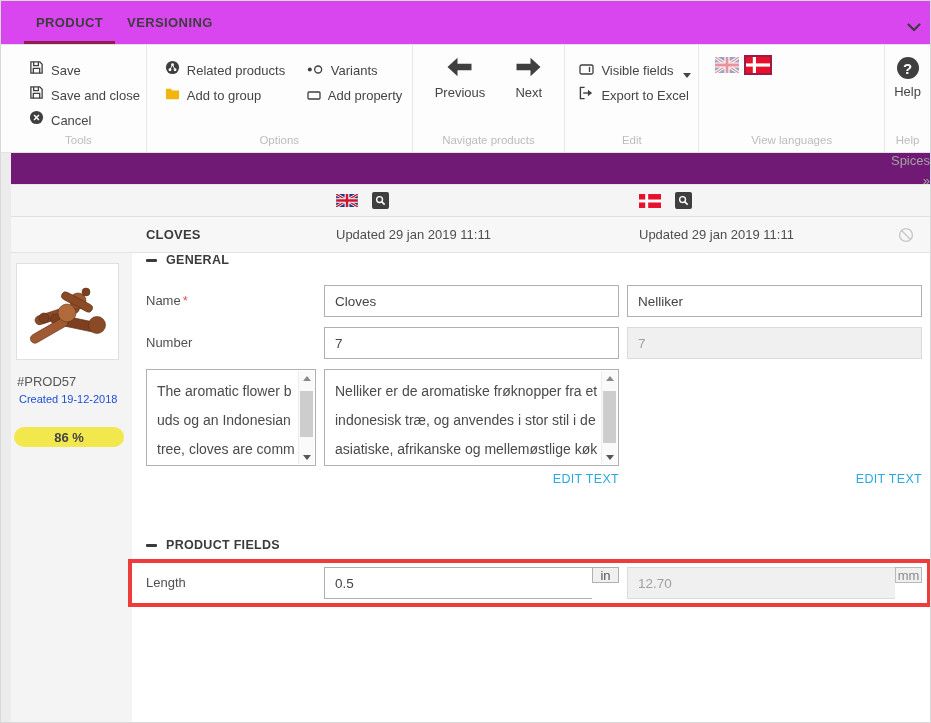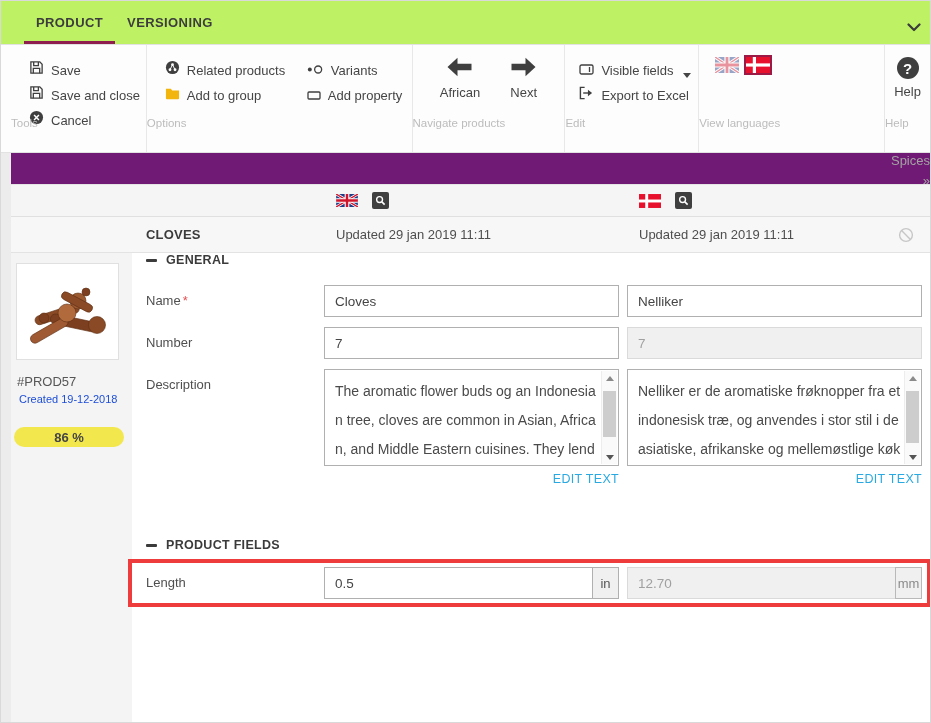--- a/index.html
+++ b/index.html
@@ -1,28 +1,28 @@
 <!DOCTYPE html>
 <html><head>
 <meta charset="utf-8">
 <style>
   * { margin:0; padding:0; box-sizing:border-box; }
   body { background:#e9e9e9; font-family:"Liberation Sans", sans-serif; }
   .page { width:931px; height:723px; background:#ececec; position:relative; overflow:hidden; border:1px solid #d9d9d9; }
 
   
-  .tabbar { height:44px; background:#bef264; border-bottom:1px solid #e2e2e2; display:flex; padding-left:23px; position:relative; }
+  .tabbar { height:44px; background:#d946ef; border-bottom:1px solid #e2e2e2; display:flex; padding-left:23px; position:relative; }
   .tab { font-size:13px; font-weight:700; letter-spacing:.4px; color:#3d3d3d; padding:14px 12px 9px 12px; cursor:pointer; border-bottom:3px solid transparent; }
   .tab.active { border-bottom-color:#8e1e4e; }
   .ribbon-chevron { position:absolute; right:9px; top:17px; cursor:pointer; }
 
   
   .ribbon { height:108px; background:#fdfdfd; border-bottom:1px solid #e2e2e2; display:flex; padding-left:10px; }
   .rgroup { position:relative; border-right:1px solid #e8e8e8; padding-top:8px; }
-  .rgroup-label { position:absolute; bottom:23px; left:0; right:0; font-size:11.5px; color:#bcbcbc; }
+  .rgroup-label { position:absolute; bottom:6px; left:0; right:0; text-align:center; font-size:11.5px; color:#bcbcbc; }
   .rbtn { display:flex; align-items:flex-end; gap:7px; height:25px; font-size:13px; color:#454545; cursor:pointer; white-space:nowrap; }
   .g-tools { width:136px; } .g-tools .rbtn { padding-left:18px; }
   .g-options { width:266px; display:flex; }
   .opt-col1 { width:160px; padding-left:18px; }
   .opt-col2 { padding-left:0; }
   .g-nav { width:153px; }
   .navbtns { display:flex; justify-content:center; gap:30px; padding-top:4px; }
   .navbtn { display:flex; flex-direction:column; align-items:center; gap:5px; font-size:13px; color:#454545; cursor:pointer; }
   .g-edit { width:134px; } .g-edit .rbtn { padding-left:14px; }
   .g-lang { width:186px; } .langflags { display:flex; gap:7px; padding:4px 0 0 16px; }
@@ -77,21 +77,21 @@
   .tri-dn { width:0; height:0; border-left:4px solid transparent; border-right:4px solid transparent; border-top:5px solid #555; }
   .sb-thumb { position:absolute; left:1px; right:1px; top:20px; height:46px; background:#cdcdcd; cursor:grab; }
 
   .row-edittext { margin-top:6px; }
   .edit-link { text-align:right; font-size:12.5px; letter-spacing:.3px; color:#29a9e1; cursor:pointer; }
 
   .length-wrap { position:relative; margin-top:7px; padding:8px 0; }
   .red-box { position:absolute; top:0; bottom:0; left:-18px; right:-9px; border:4px solid #ee3b3b; pointer-events:none; }
   .unitwrap { display:flex; }
   .unitwrap .tin { flex:1; min-width:0; border-right:none; }
-  .unit { width:27px; height:32px; background:#f0f0f0; border:1px solid #b0b0b0; font-size:13px; color:#555; display:flex; align-items:center; justify-content:center; }
+  .unit { width:27px; height:16px; background:#f0f0f0; border:1px solid #b0b0b0; font-size:13px; color:#555; display:flex; align-items:center; justify-content:center; }
   .unitwrap .dis + .unit { border-color:#b9b9b9; color:#8b8b8b; }
 </style>
 </head>
 <body>
 
 <div class="page">
 
   <div class="tabbar">
     <div class="tab active">PRODUCT</div>
     <div class="tab">VERSIONING</div>
@@ -164,21 +164,21 @@
       </div>
       <div class="rgroup-label">Options</div>
     </div>
 
     <div class="rgroup g-nav">
       <div class="navbtns">
         <div class="navbtn">
           <span><svg width="27" height="20" viewBox="0 0 27 20">
                 <path d="M11.5 0.8L1.5 10l10 9.2v-6h14v-6.4h-14z" fill="#3f3f3f"></path>
               </svg></span>
-          <span>African</span>
+          <span>Previous</span>
         </div>
         <div class="navbtn">
           <span><svg width="27" height="20" viewBox="0 0 27 20">
                 <path d="M15.5 0.8L25.5 10l-10 9.2v-6h-14V6.8h14z" fill="#3f3f3f"></path>
               </svg></span>
           <span>Next</span>
         </div>
       </div>
       <div class="rgroup-label">Navigate products</div>
     </div>
@@ -324,21 +324,20 @@
         <input class="tin" value="Nelliker" style="">
       </div>
 
       <div class="frow row-number">
         <div class="flabel">Number</div>
         <input class="tin" value="7" style="">
         <input class="tin dis" disabled="" value="7" style="">
       </div>
 
       <div class="frow row-desc">
-        <div class="flabel">Description</div>
         <div class="tbox">
           <div class="ttext">The aromatic flower buds og an Indonesian tree, cloves are common in Asian, African, and Middle Eastern cuisines. They lend flavor to meats, curries and marinades, and make a delig</div>
           <div class="sb">
             <div class="sb-up">
                 <span class="tri-up"></span>
               </div>
             <div class="sb-thumb"></div>
             <div class="sb-dn">
                 <span class="tri-dn"></span>
               </div>

